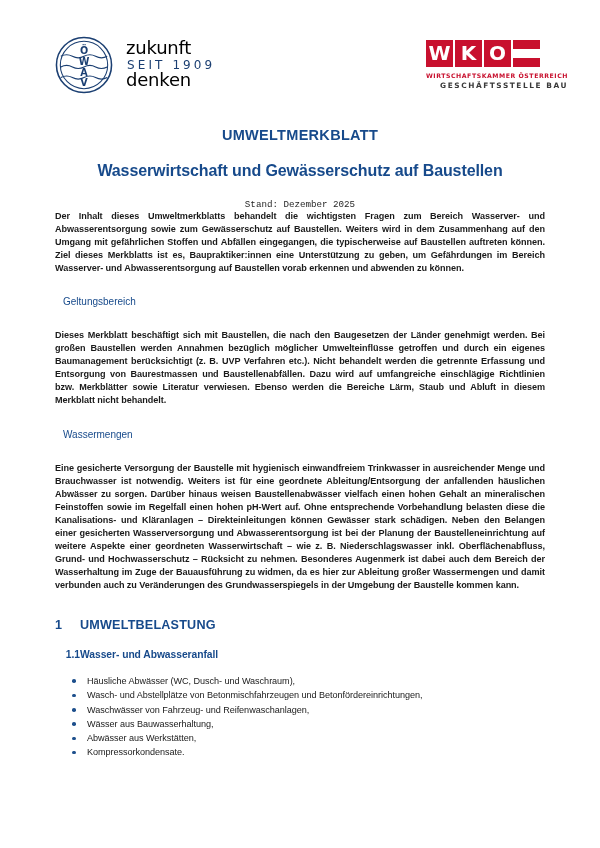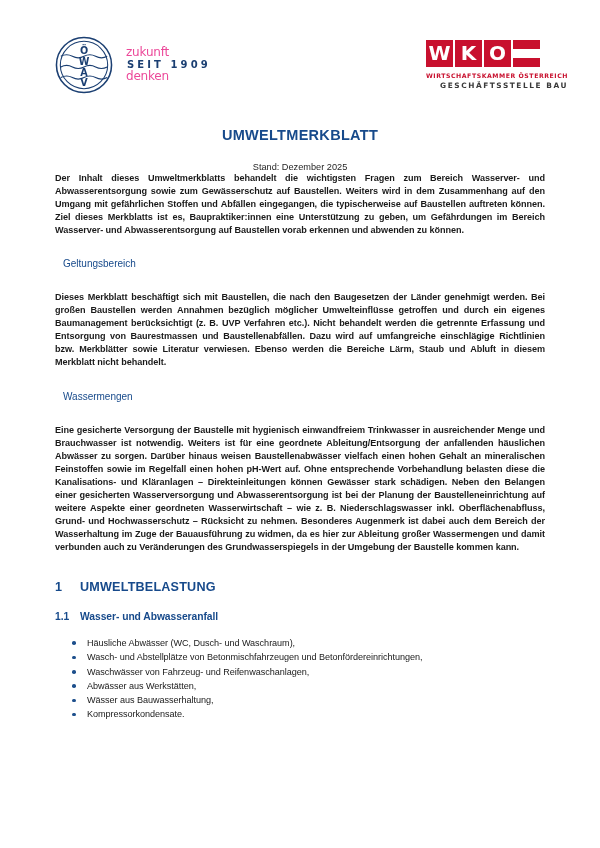--- a/index.html
+++ b/index.html
@@ -43,31 +43,31 @@
     height: 58px;
     flex: 0 0 58px;
   }
   .zukunft-wrap {
     display: block;
     line-height: 1;
     padding-bottom: 2px;
   }
   .zukunft-top, .zukunft-bot {
     font-family: "DejaVu Sans", sans-serif;
-    font-size: 12px;
+    font-size: 18px;
     letter-spacing: -0.2px;
-    color: #ec4899;
+    color: #000000;
     display: block;
   }
   .zukunft-bot { }
   .zukunft-seit {
     display: block;
     font-family: "DejaVu Sans", sans-serif;
-    font-size: 10px;
-    font-weight: bold;
+    font-size: 12px;
+    font-weight: normal;
     letter-spacing: 3.1px;
     color: #1b3f72;
     margin-top: 2px;
     margin-left: 1px;
   }
 
   .logo-wko {
     position: absolute;
     right: 32px;
     top: 40px;
@@ -141,20 +141,21 @@
     font-weight: bold;
     font-size: 16px;
     margin: 19px 0 0 0;
     letter-spacing: -0.1px;
   }
   .doc-date {
     text-align: center;
     color: #1f1f1f;
     font-size: 9.2px;
     margin: 19px 0 0 0;
+    font-family: Liberation Mono, monospace;
   }
 
   p.body {
     font-size: 9.1px;
     line-height: 13.05px;
     text-align: justify;
     margin: 0;
     color: #1a1a1a;
     letter-spacing: -0.06px;
     font-weight: bold;
@@ -181,21 +182,21 @@
   h1.numbered .num { width: 25px; flex: 0 0 25px; }
 
   h3.subnumbered {
     color: #174a8b;
     font-weight: bold;
     font-size: 10.3px;
     margin: 17px 0 0 0;
     display: flex;
     letter-spacing: -0.05px;
   }
-  h3.subnumbered .num { width: 25px; flex: 0 0 25px; }
+  h3.subnumbered .num { width: 25px; flex: 0 0 25px; text-align: right; }
 
   ul.bullets {
     list-style: none;
     margin: 14px 0 0 0;
     padding: 0 0 0 17px;
   }
   ul.bullets li {
     position: relative;
     font-size: 9.1px;
     line-height: 14.3px;
@@ -248,20 +249,21 @@
         <div class="wko-sq flag"></div>
       </div>
       <div class="wko-line1">WIRTSCHAFTSKAMMER ÖSTERREICH</div>
       <div class="wko-line2">GESCHÄFTSSTELLE BAU</div>
     </div>
   </div>
 
   <div class="content">
 
     <div class="doc-title">UMWELTMERKBLATT</div>
+    <div class="doc-subtitle">Wasserwirtschaft und Gewässerschutz auf Baustellen</div>
     <div class="doc-date">Stand: Dezember 2025</div>
 
     <p class="body intro">Der Inhalt dieses Umweltmerkblatts behandelt die wichtigsten Fragen zum Bereich Wasserver- und Abwasserentsorgung sowie zum Gewässerschutz auf Baustellen. Weiters wird in dem Zusammenhang auf den Umgang mit gefährlichen Stoffen und Abfällen eingegangen, die typischerweise auf Baustellen auftreten können. Ziel dieses Merkblatts ist es, Baupraktiker:innen eine Unterstützung zu geben, um Gefährdungen im Bereich Wasserver- und Abwasserentsorgung auf Baustellen vorab erkennen und abwenden zu können.</p>
 
     <h2 class="section">Geltungsbereich</h2>
     <p class="body">Dieses Merkblatt beschäftigt sich mit Baustellen, die nach den Baugesetzen der Länder genehmigt werden. Bei großen Baustellen werden Annahmen bezüglich möglicher Umwelteinflüsse getroffen und durch ein eigenes Baumanagement berücksichtigt (z. B. UVP Verfahren etc.). Nicht behandelt werden die getrennte Erfassung und Entsorgung von Baurestmassen und Baustellenabfällen. Dazu wird auf umfangreiche einschlägige Richtlinien bzw. Merkblätter sowie Literatur verwiesen. Ebenso werden die Bereiche Lärm, Staub und Abluft in diesem Merkblatt nicht behandelt.</p>
 
     <h2 class="section">Wassermengen</h2>
     <p class="body">Eine gesicherte Versorgung der Baustelle mit hygienisch einwandfreiem Trinkwasser in ausreichender Menge und Brauchwasser ist notwendig. Weiters ist für eine geordnete Ableitung/Entsorgung der anfallenden häuslichen Abwässer zu sorgen. Darüber hinaus weisen Baustellenabwässer vielfach einen hohen Gehalt an mineralischen Feinstoffen sowie im Regelfall einen hohen pH-Wert auf. Ohne entsprechende Vorbehandlung belasten diese die Kanalisations- und Kläranlagen – Direkteinleitungen können Gewässer stark schädigen. Neben den Belangen einer gesicherten Wasserversorgung und Abwasserentsorgung ist bei der Planung der Baustelleneinrichtung auf weitere Aspekte einer geordneten Wasserwirtschaft – wie z. B. Niederschlagswasser inkl. Oberflächenabfluss, Grund- und Hochwasserschutz – Rücksicht zu nehmen. Besonderes Augenmerk ist dabei auch dem Bereich der Wasserhaltung im Zuge der Bauausführung zu widmen, da es hier zur Ableitung großer Wassermengen und damit verbunden auch zu Veränderungen des Grundwasserspiegels in der Umgebung der Baustelle kommen kann.</p>
 
@@ -272,19 +274,19 @@
 
     <h3 class="subnumbered">
       <span class="num">1.1</span>
       <span>Wasser- und Abwasseranfall</span>
     </h3>
 
     <ul class="bullets">
       <li>Häusliche Abwässer (WC, Dusch- und Waschraum),</li>
       <li>Wasch- und Abstellplätze von Betonmischfahrzeugen und Betonfördereinrichtungen,</li>
       <li>Waschwässer von Fahrzeug- und Reifenwaschanlagen,</li>
+      <li>Wässer aus Bauwasserhaltung,</li>
       <li>Abwässer aus Werkstätten,</li>
-      <li>Wässer aus Bauwasserhaltung,</li>
       <li>Kompressorkondensate.</li>
     </ul>
 
   </div>
 </div>
 
 </body></html>

